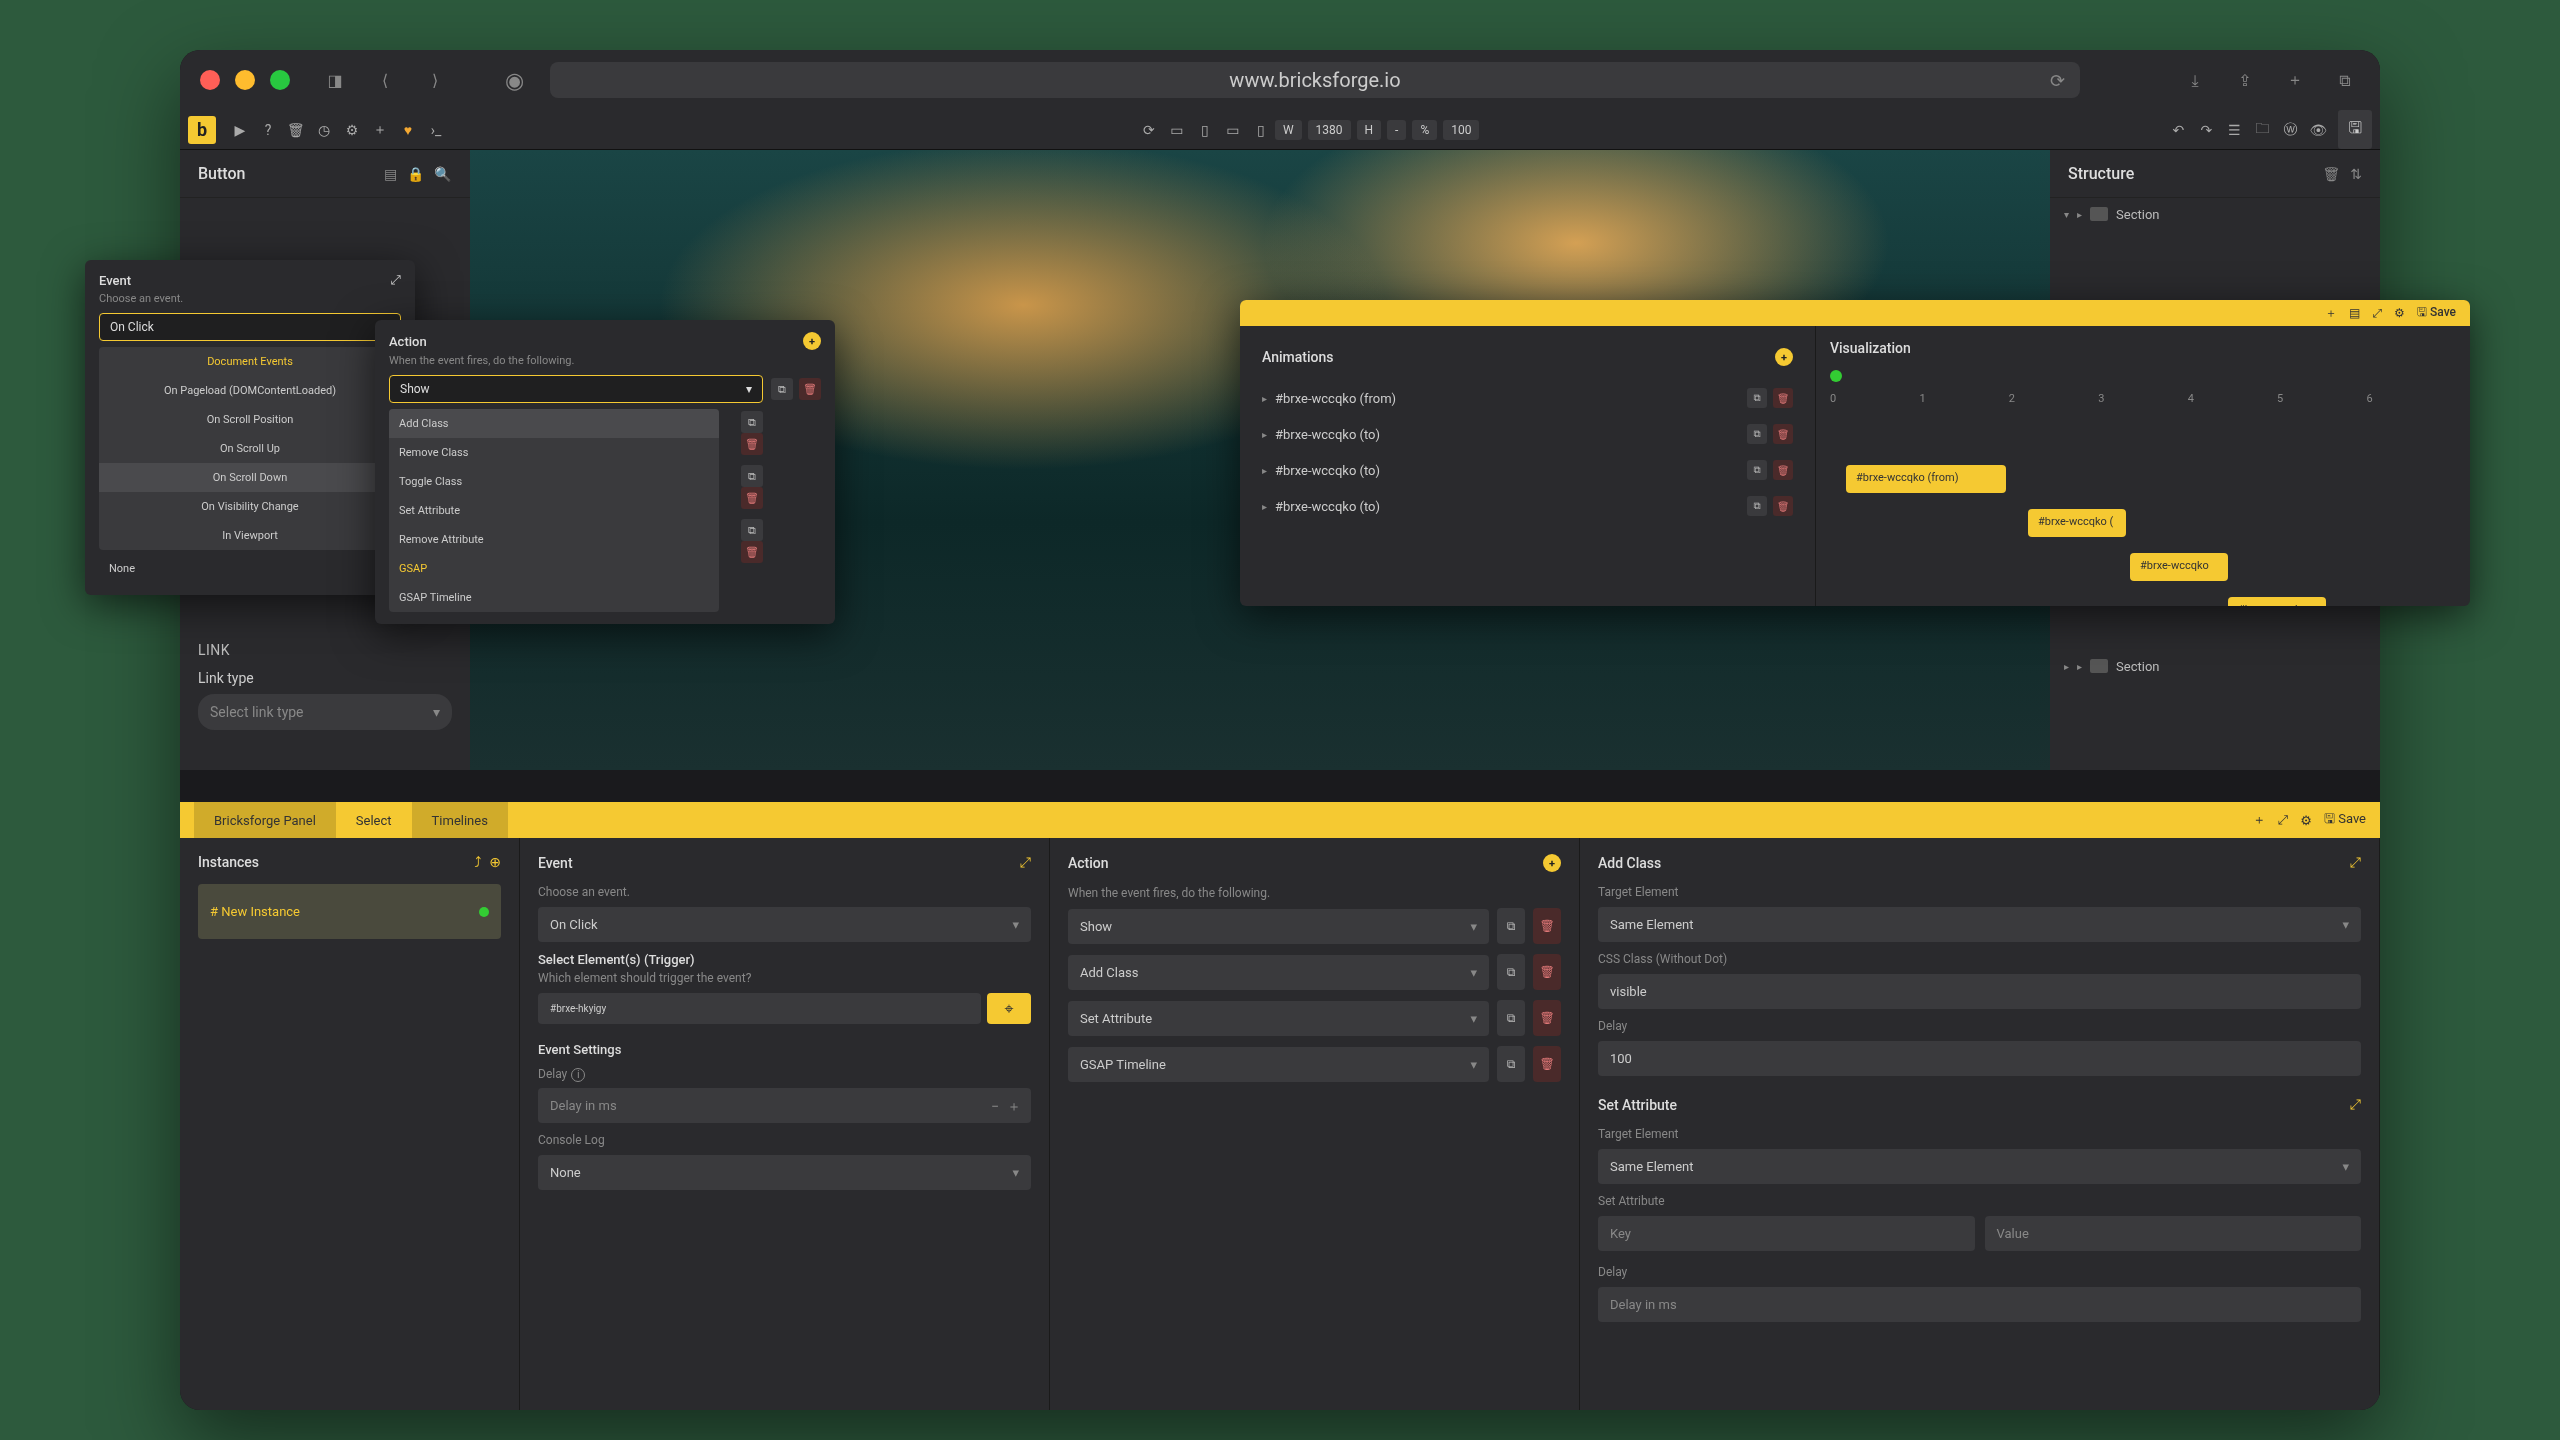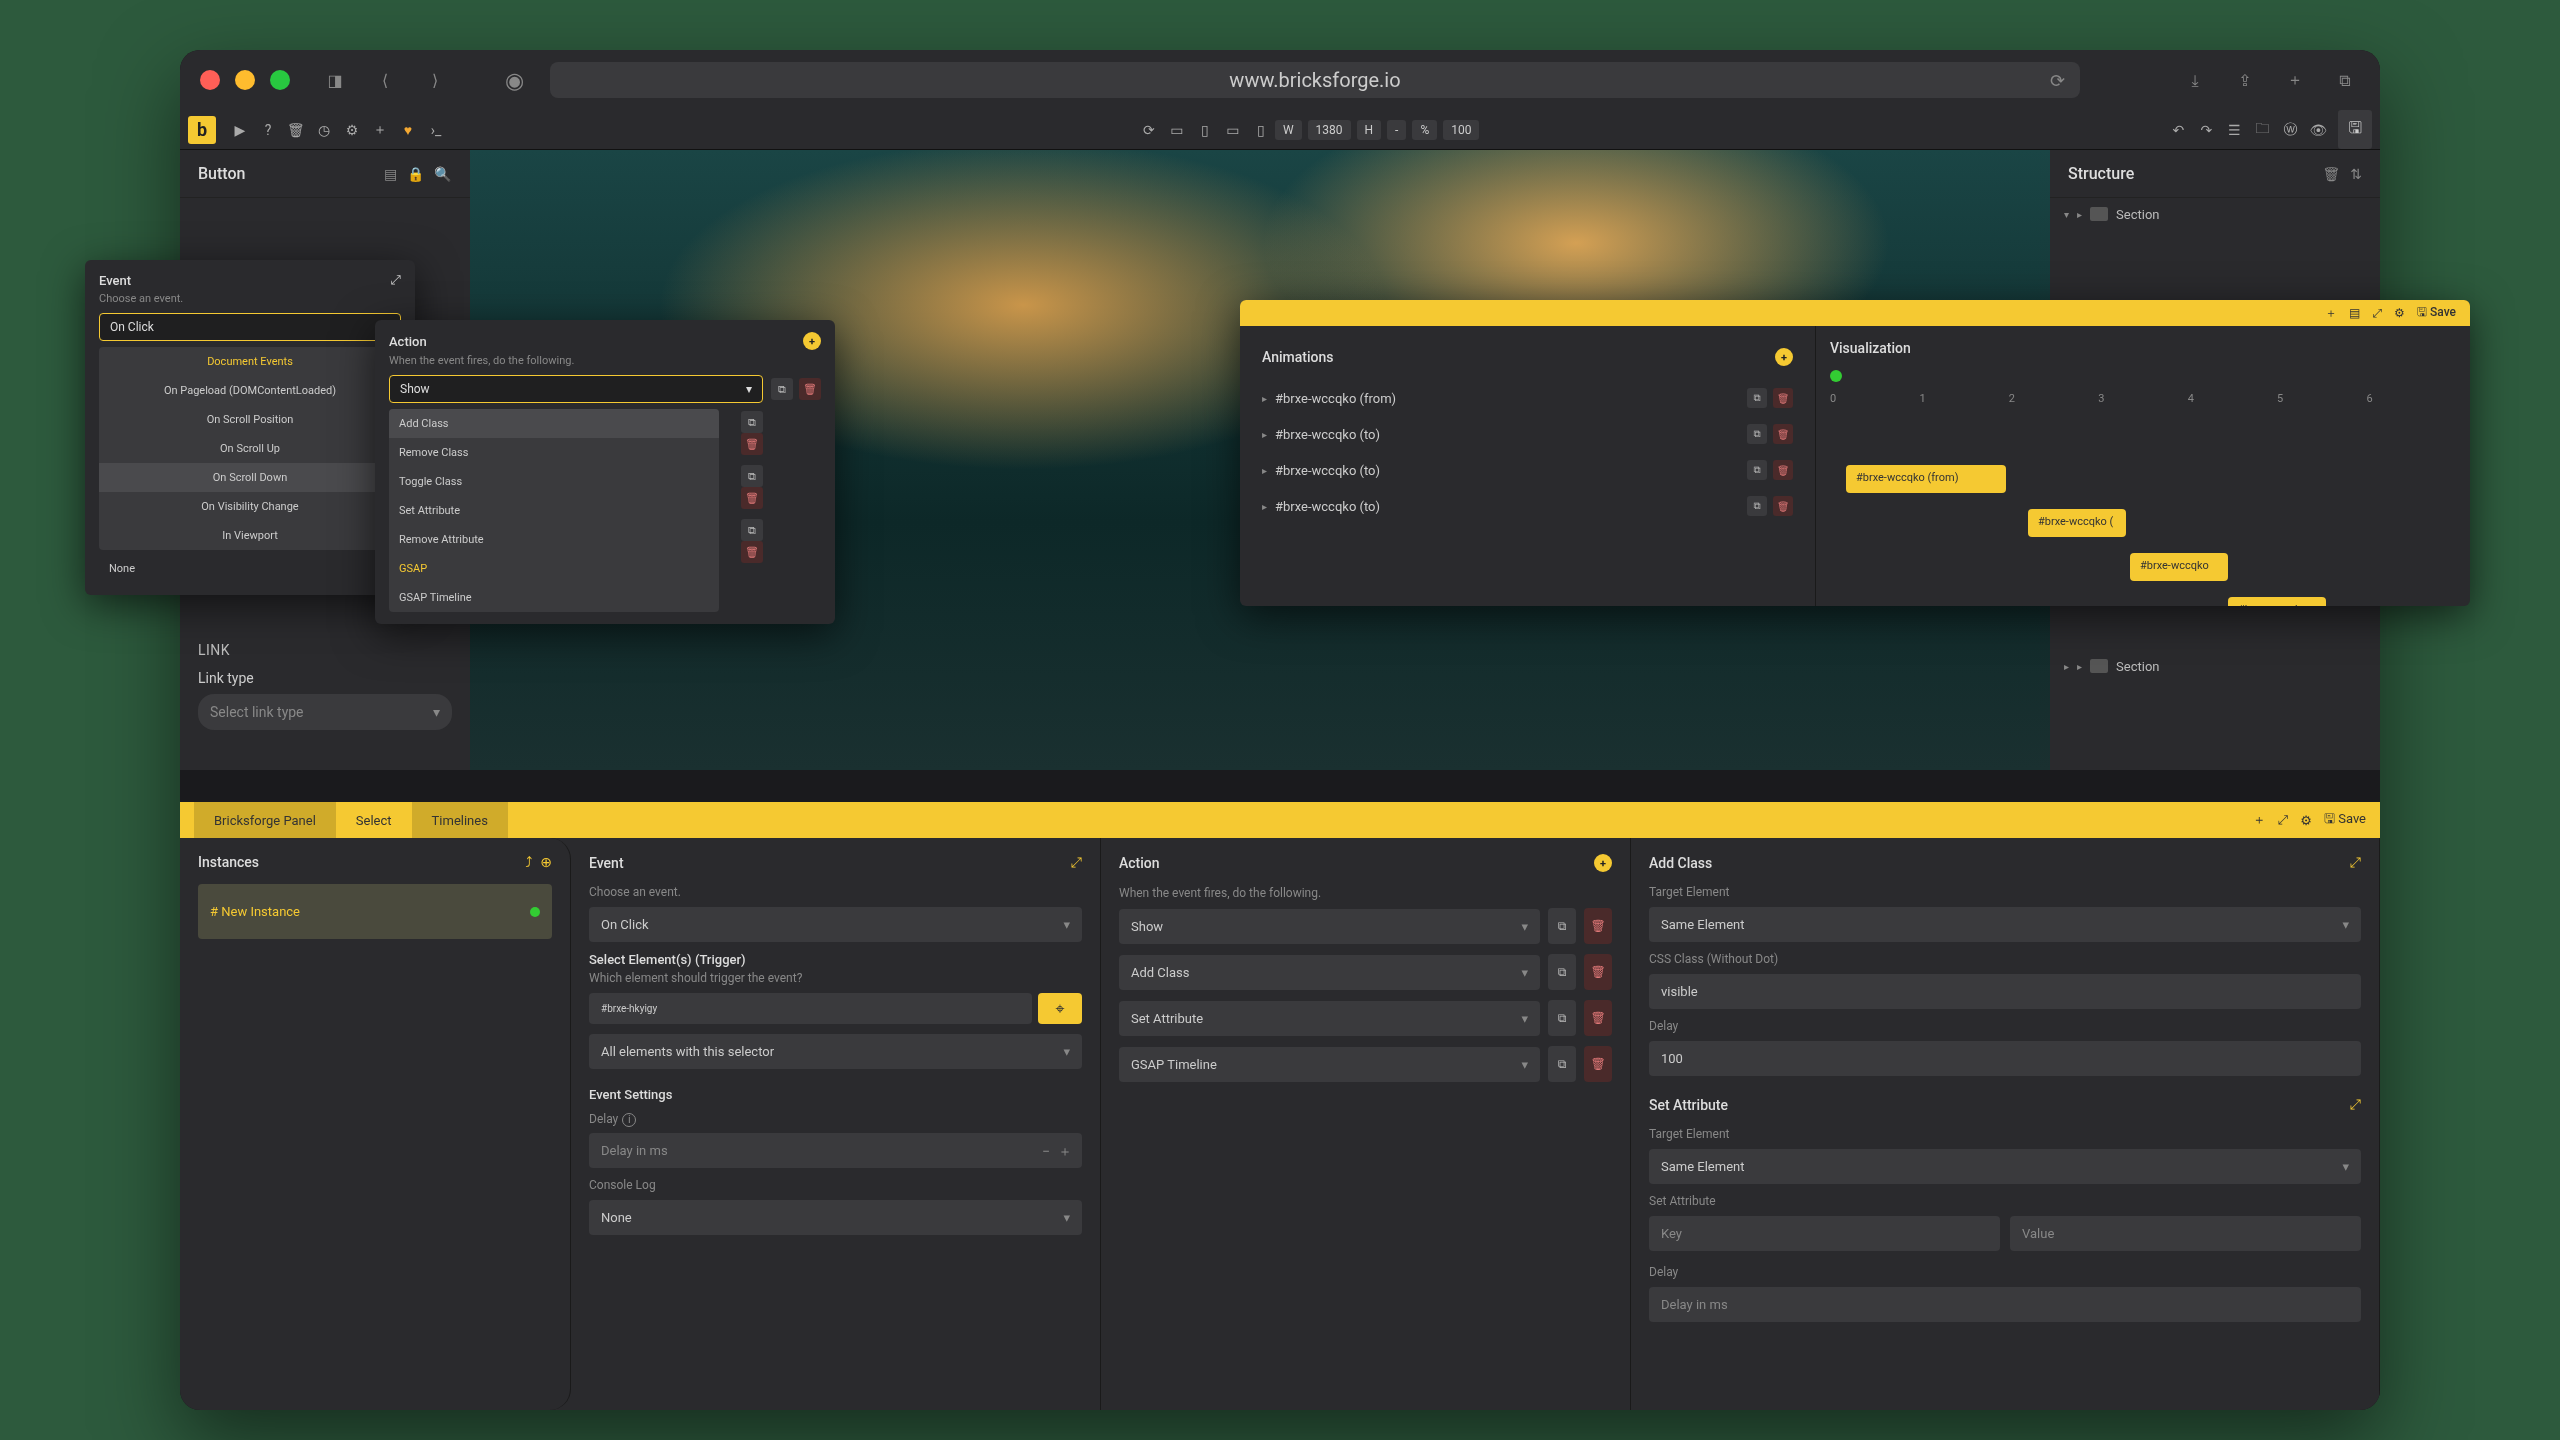--- a/index.html
+++ b/index.html
@@ -90,21 +90,21 @@
 
 
 .bottom-panel { position: absolute; left: 180px; bottom: 30px; width: 2200px; height: 608px; background: #2a2a2d; border-radius: 0 0 20px 20px; z-index: 8; overflow: hidden; }
 .bp-tabbar { height: 36px; background: #f5c932; display: flex; align-items: center; padding: 0 14px; font-size: 13px; color: #333; }
 .bp-tab { padding: 0 20px; height: 100%; display: flex; align-items: center; cursor: pointer; }
 .bp-tab.inactive { background: rgba(0,0,0,0.15); }
 .bp-tabbar .spacer { flex: 1; }
 .bp-tabbar .tab-icons { display: flex; gap: 12px; align-items: center; }
 .bp-body { display: flex; height: calc(100% - 36px); }
 .bp-col { border-right: 1px solid #1a1a1a; padding: 16px 18px; }
-.bp-col1 { width: 391px; border-radius: 21px; }
+.bp-col1 { width: 340px; }
 .bp-col2 { width: 530px; }
 .bp-col3 { width: 530px; }
 .bp-col4 { flex: 1; }
 .col-title { font-size: 14px; color: #ddd; font-weight: 500; margin-bottom: 14px; display: flex; justify-content: space-between; align-items: center; }
 .col-title .title-icons { display: flex; gap: 8px; color: #f5c932; font-size: 14px; }
 .instance-chip { background: #4a4a3d; border-radius: 4px; padding: 20px 12px; font-size: 13px; color: #f5c932; display: flex; align-items: center; }
 .instance-chip .dot { width: 10px; height: 10px; background: #3c3; border-radius: 50%; margin-left: auto; }
 
 .field-label { font-size: 13px; color: #ddd; font-weight: 500; margin-top: 4px; }
 .field-sub { font-size: 12px; color: #888; margin: 4px 0 8px; }
@@ -408,21 +408,20 @@
       </div>
       <div class="field-sub">Choose an event.</div>
       <div class="field-select">On Click</div>
 
       <div class="field-label">Select Element(s) (Trigger)</div>
       <div class="field-sub">Which element should trigger the event?</div>
       <div class="trigger-input" style="margin-bottom:10px">
         <div class="ti-box">#brxe-hkyigy</div>
         <div class="ti-btn">⌖</div>
       </div>
-      <div class="field-select">All elements with this selector</div>
 
       <div class="field-label" style="margin-top:18px">Event Settings</div>
       <div class="field-sub" style="margin:10px 0 6px"><span>Delay</span><span class="info-ic">i</span></div>
       <div class="field-input stepper">
         <span>Delay in ms</span>
         <div class="step-btns">
             <span>−</span>
             <span>＋</span>
           </div>
       </div>

